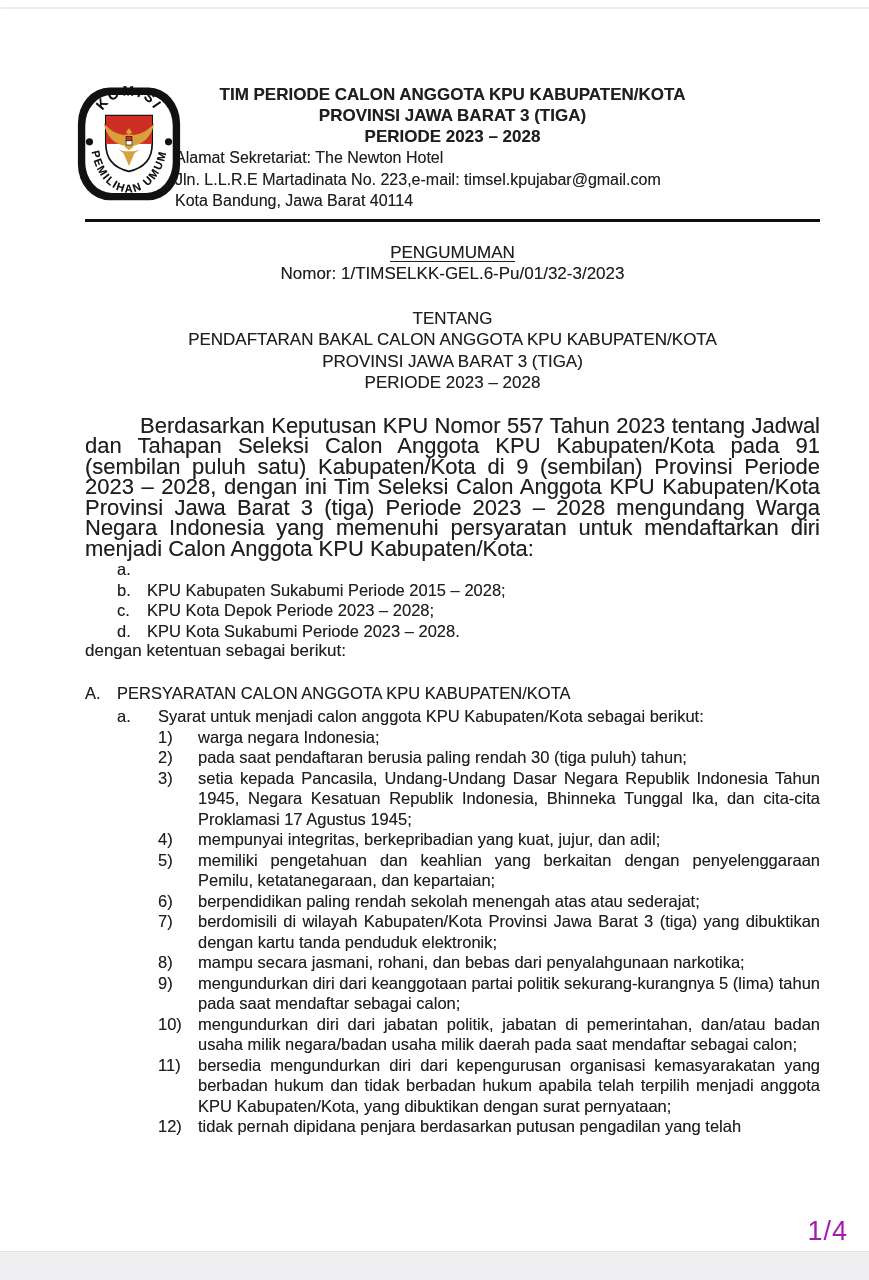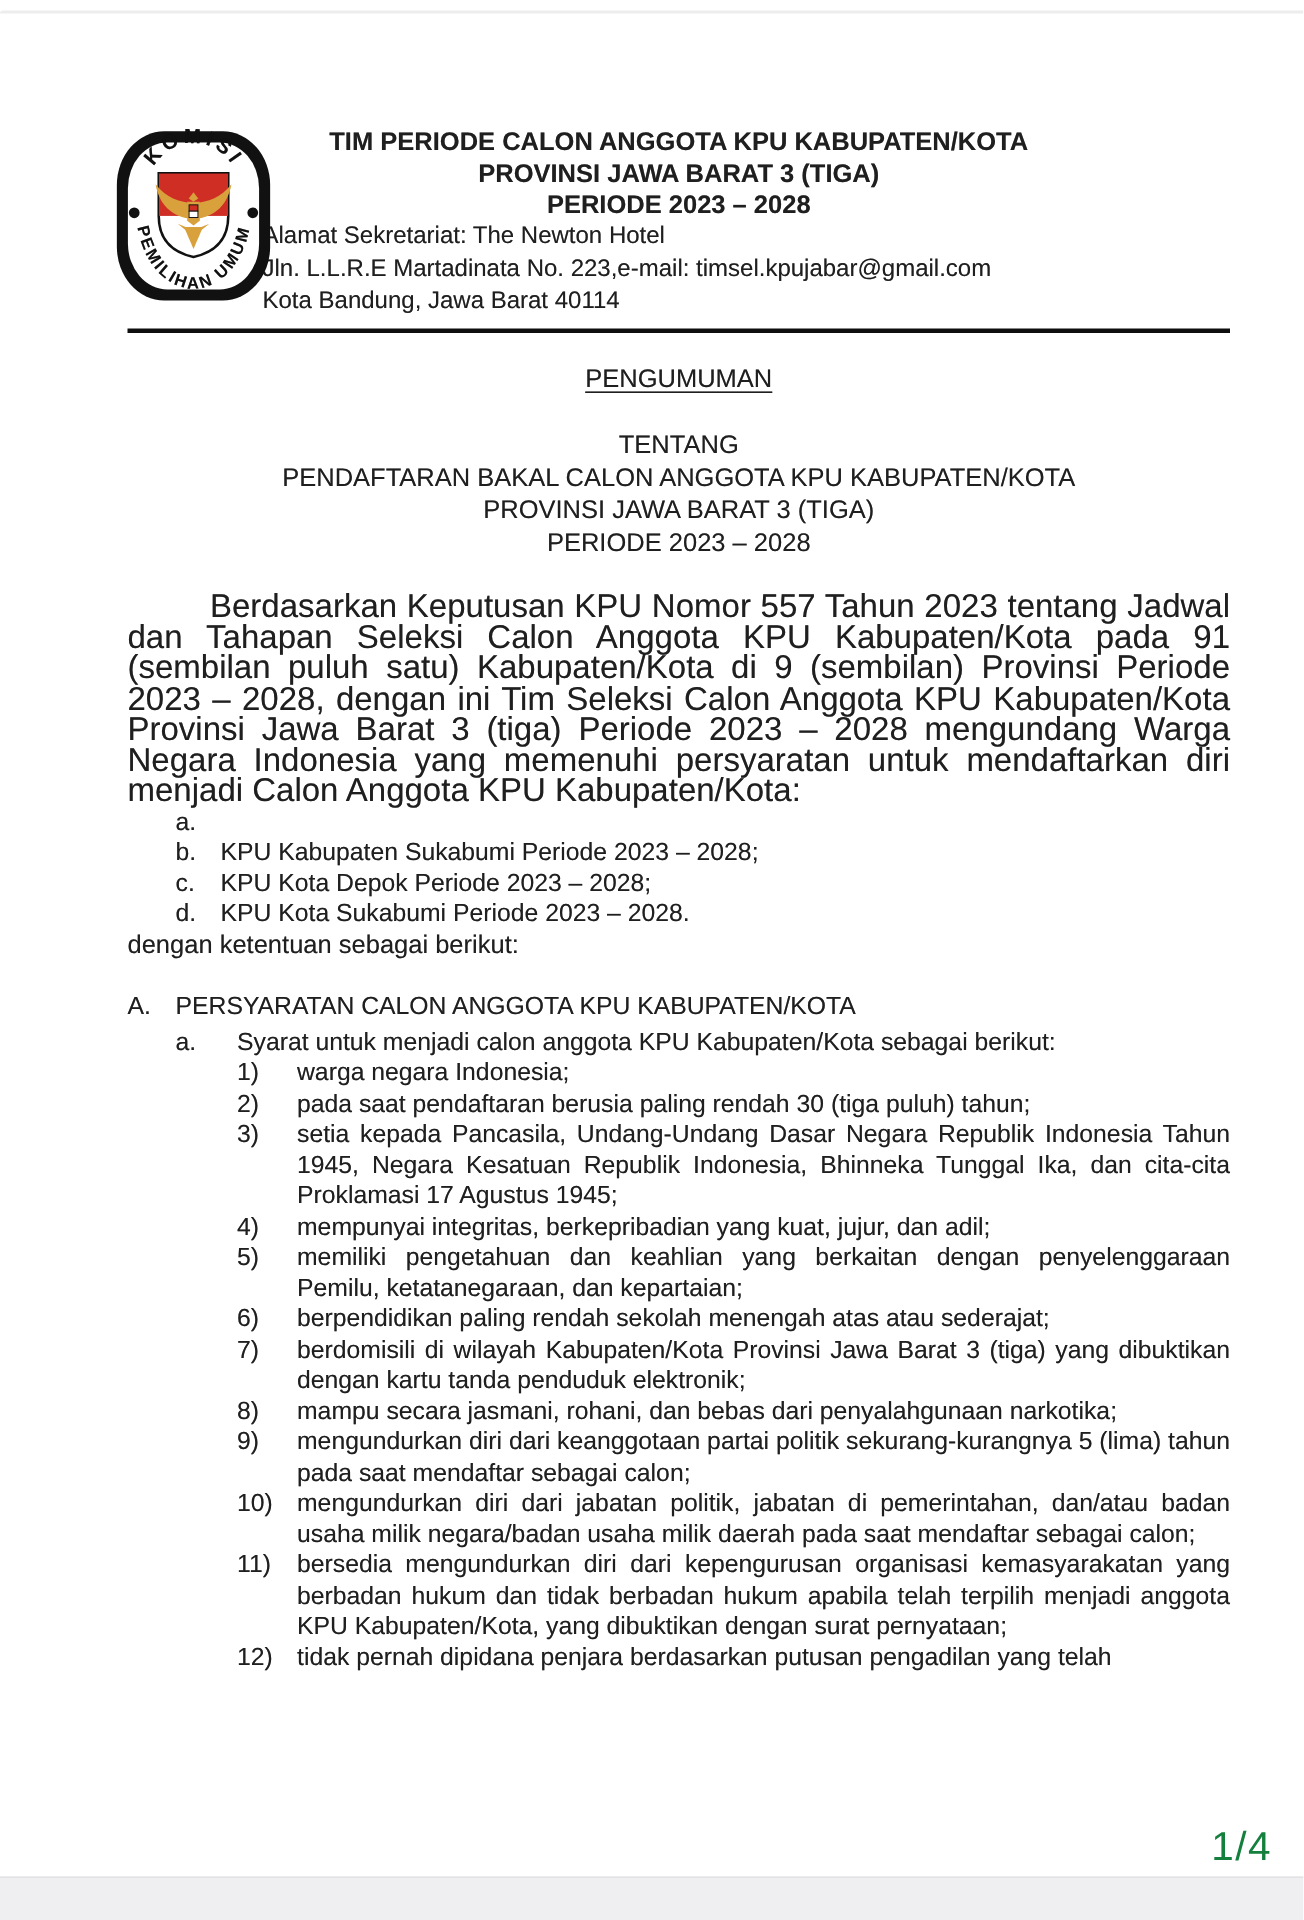--- a/index.html
+++ b/index.html
@@ -40,21 +40,21 @@
   .sec-head{display:flex;}
   .sec-head .m-A{width:32px;flex:none;}
   .sub-head{display:flex;margin-left:32px;margin-top:3px;}
   .sub-head .m-a{width:41px;flex:none;}
   .reqs{margin-left:73px;}
   .req{display:flex;}
   .req .m-n{width:40px;flex:none;}
   .req .t{flex:1;text-align:justify;}
 
   
-  .page-indicator{position:absolute;right:21px;bottom:33px;font-size:27px;color:#15803d;letter-spacing:1px;text-shadow:none;}
+  .page-indicator{position:absolute;right:21px;bottom:33px;font-size:27px;color:#a21caf;letter-spacing:1px;text-shadow:none;}
   .viewer-bottom-bar{position:absolute;left:0;right:0;bottom:0;height:28px;background:#efeef0;border-top:1px solid #e2e1e3;}
 </style>
 </head>
 <body>
 
 <div class="viewer">
   <div class="top-edge"></div>
 
   <div class="doc-page txt">
 
@@ -106,36 +106,37 @@
         <div class="addr-row2">
           <span>Jln. L.L.R.E Martadinata No. 223,</span>
           <span>e-mail: timsel.kpujabar@gmail.com</span>
         </div>
         <div>Kota Bandung, Jawa Barat 40114</div>
       </div>
     </div>
 
     <div class="announce-head">
       <div class="underlined">PENGUMUMAN</div>
+      <div>Nomor: 1/TIMSELKK-GEL.6-Pu/01/32-3/2023</div>
       <div class="ann-gap"></div>
       <div>TENTANG</div>
       <div>PENDAFTARAN BAKAL CALON ANGGOTA KPU KABUPATEN/KOTA</div>
       <div>PROVINSI JAWA BARAT 3 (TIGA)</div>
       <div>PERIODE 2023 – 2028</div>
     </div>
 
     <p class="intro">Berdasarkan Keputusan KPU Nomor 557 Tahun 2023 tentang Jadwal dan Tahapan Seleksi Calon Anggota KPU Kabupaten/Kota pada 91 (sembilan puluh satu) Kabupaten/Kota di 9 (sembilan) Provinsi Periode 2023 – 2028, dengan ini Tim Seleksi Calon Anggota KPU Kabupaten/Kota Provinsi Jawa Barat 3 (tiga) Periode 2023 – 2028 mengundang Warga Negara Indonesia yang memenuhi persyaratan untuk mendaftarkan diri menjadi Calon Anggota KPU Kabupaten/Kota:</p>
 
     <div class="list-ad">
       <div class="li">
         <span class="m">a.</span>
       </div>
       <div class="li">
         <span class="m">b.</span>
-        <span>KPU Kabupaten Sukabumi Periode 2023 – 2028;</span>
+        <span>KPU Kabupaten Sukabumi Periode 2015 – 2028;</span>
       </div>
       <div class="li">
         <span class="m">c.</span>
         <span>KPU Kota Depok Periode 2023 – 2028;</span>
       </div>
       <div class="li">
         <span class="m">d.</span>
         <span>KPU Kota Sukabumi Periode 2023 – 2028.</span>
       </div>
     </div>

